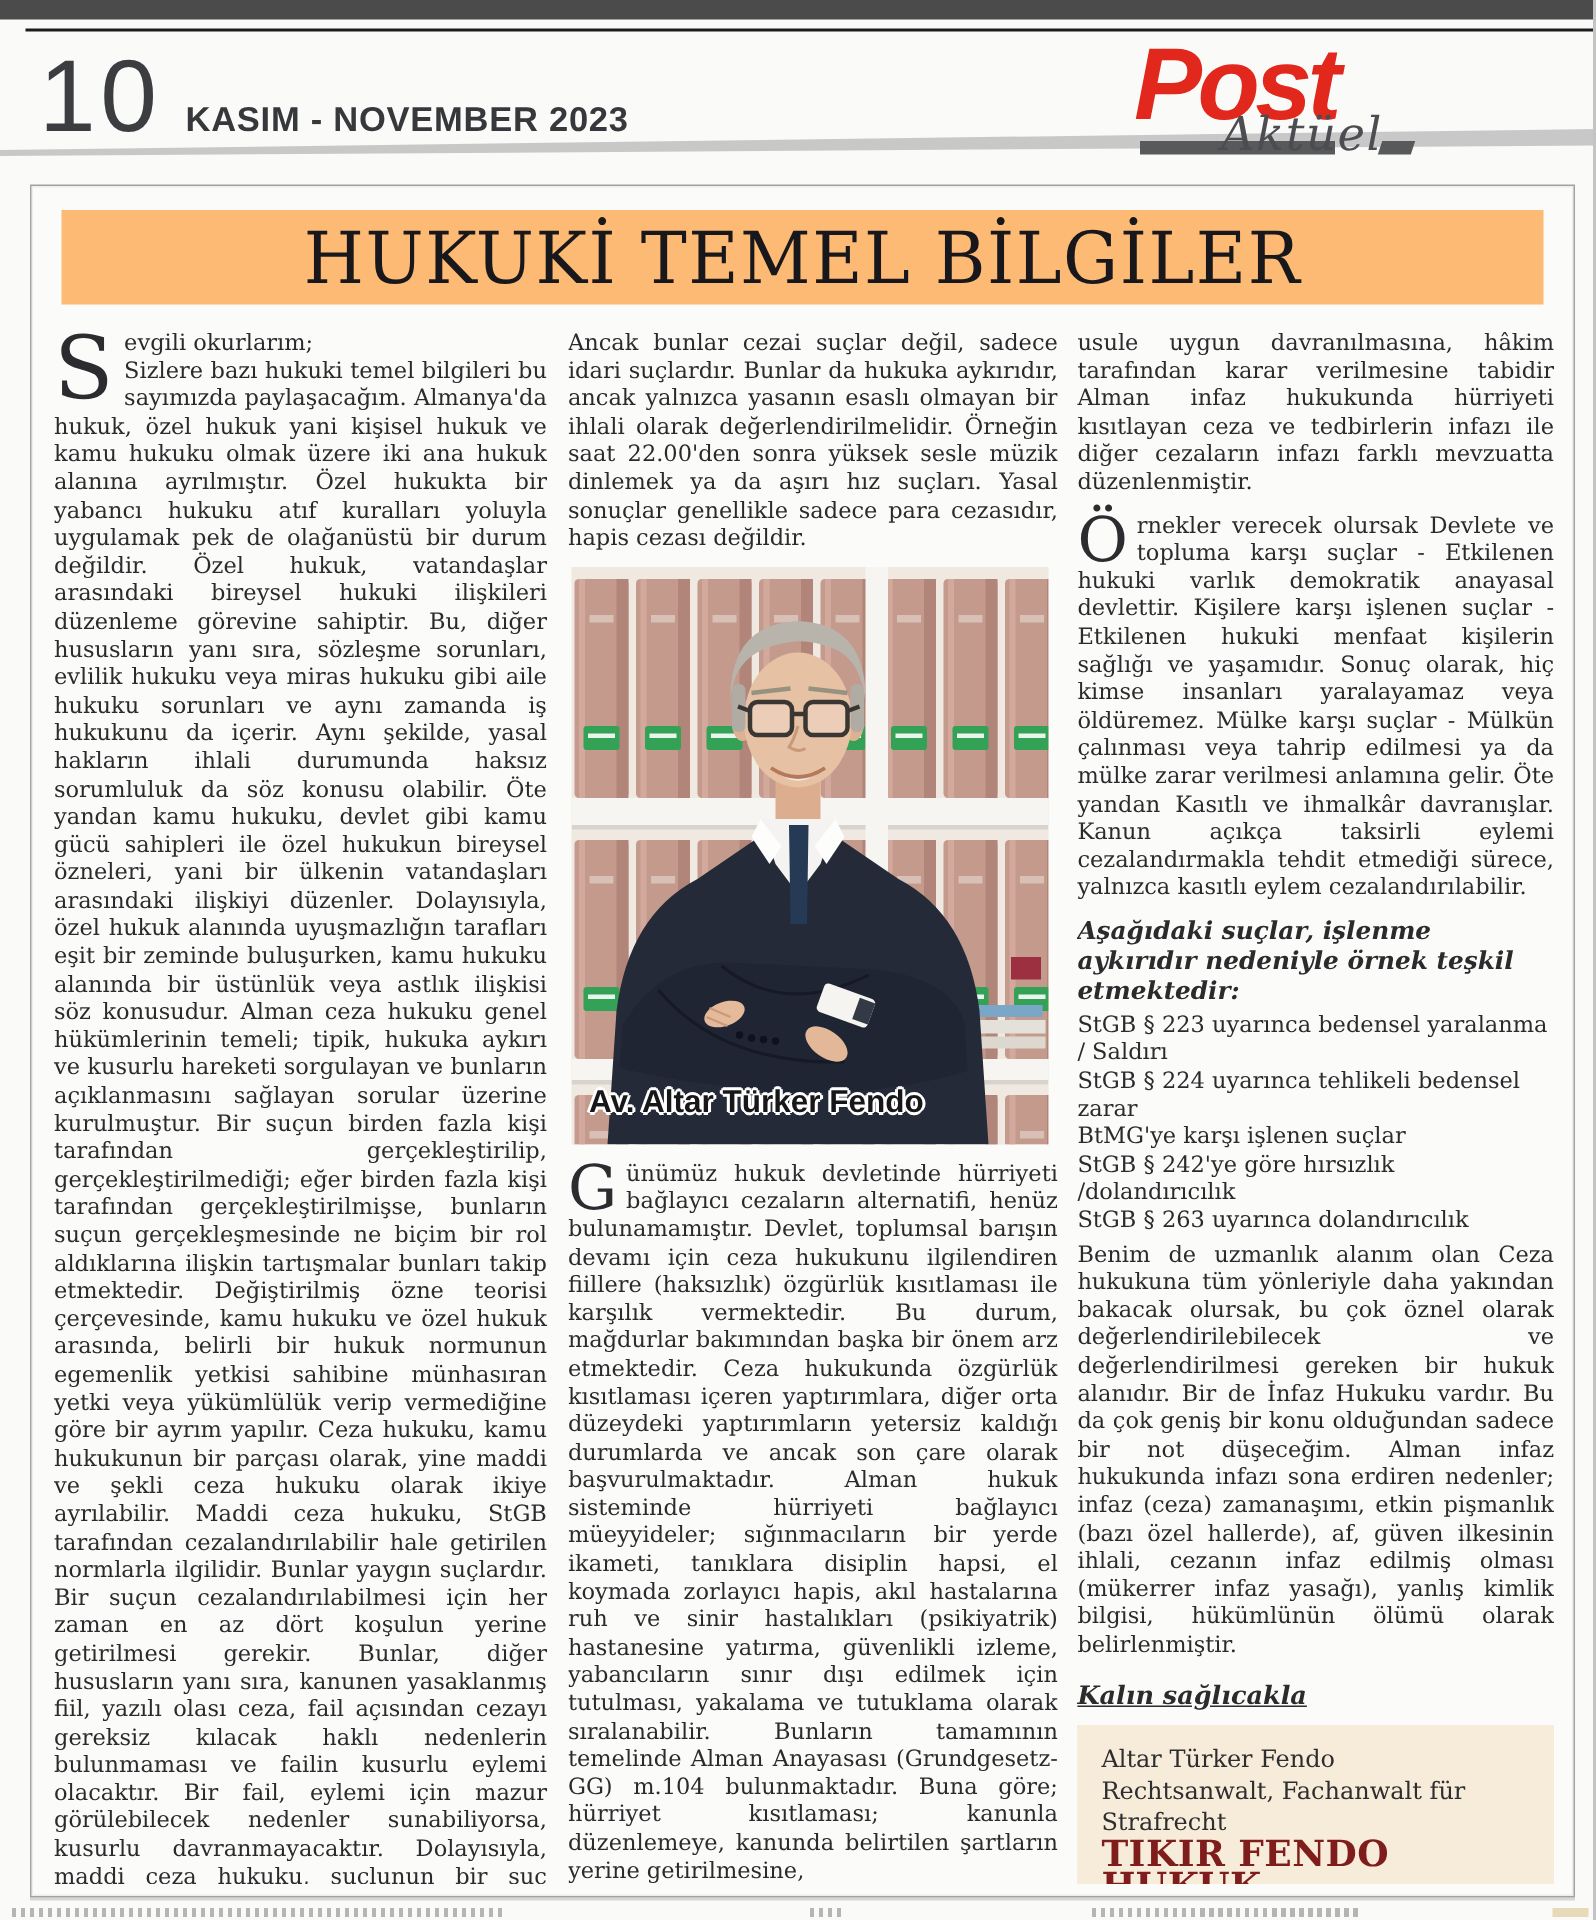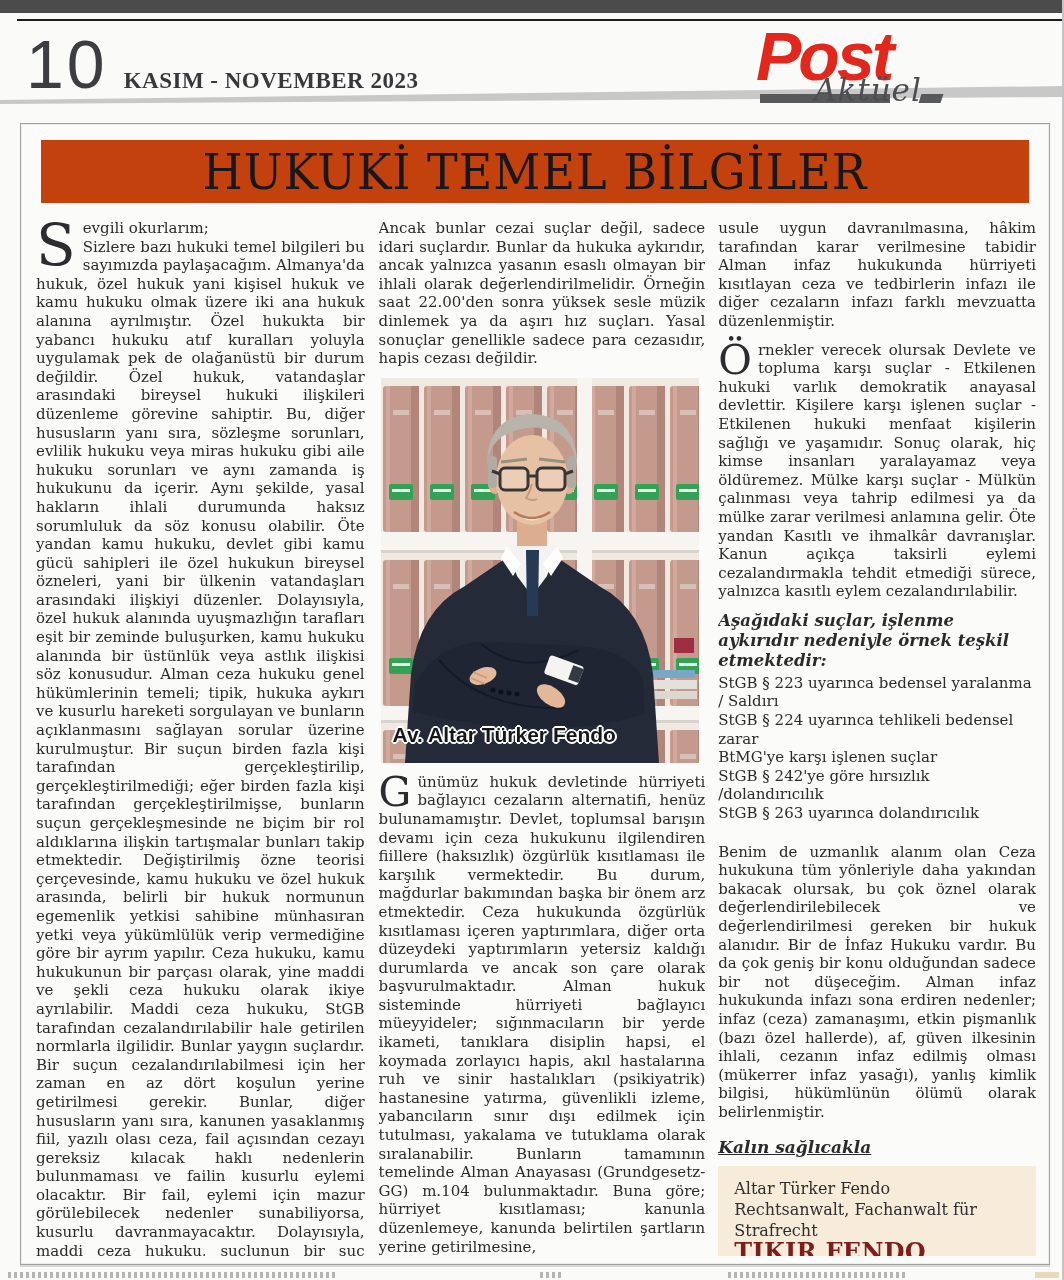--- a/index.html
+++ b/index.html
@@ -5,33 +5,33 @@
   html,body{margin:0;padding:0;}
   body{
     width:1064px;height:1280px;position:relative;overflow:hidden;
     background:#fafaf9;font-family:"DejaVu Serif",serif;
   }
   
   .topbar{position:absolute;top:0;left:0;width:1064px;height:13px;background:#4b4b4b;}
   .header-rule{position:absolute;top:19px;left:17px;right:0;height:2px;background:#1c1c1c;}
   .issue{position:absolute;top:30px;left:26px;display:flex;align-items:baseline;gap:16px;color:#3c3d41;}
   .page-num{font-family:"Liberation Sans",sans-serif;font-weight:300;font-size:68px;line-height:1;letter-spacing:3px;}
-  .issue-date{font-family:Liberation Serif, serif;font-weight:bold;font-size:23px;letter-spacing:.5px;color:#37383c;}
+  .issue-date{font-family:Liberation Sans, sans-serif;font-weight:bold;font-size:23px;letter-spacing:.5px;color:#37383c;}
   .swoosh{position:absolute;top:84px;left:0;width:1064px;height:22px;}
   .logo{position:absolute;top:24px;left:716px;width:210px;height:80px;margin-left:40px;}
   .logo-post{font-family:"Liberation Sans",sans-serif;font-weight:bold;font-style:italic;
     font-size:68px;line-height:.95;color:#e2271c;letter-spacing:-3px;}
   .logo-bar{position:absolute;left:4px;top:70px;width:130px;height:9px;background:#58595b;}
   .logo-bar2{position:absolute;left:164px;top:70px;width:22px;height:9px;background:#58595b;transform:skewX(-18deg);}
   .logo-aktuel{position:absolute;left:58px;top:48px;font-style:italic;font-size:31px;color:#4c4d50;
     font-family:"DejaVu Serif",serif;letter-spacing:1px;}
   
   .frame{position:absolute;top:123px;left:20px;width:1028px;height:1140px;background:#fbfbf9;
     border:1px solid #a2a2a2;box-shadow:0 2px 0 #d7d7d7, inset 0 0 0 1px #ededeb;}
-  .title-box{position:absolute;top:16px;left:20px;width:988px;height:63px;background:#c2410c;
+  .title-box{position:absolute;top:16px;left:20px;width:988px;height:63px;background:#fdba74;
     display:flex;align-items:center;justify-content:center;}
   .title{font-family:"DejaVu Serif",serif;font-size:46px;color:#17171c;letter-spacing:1px;transform:scaleY(1.04);}
   .cols{position:absolute;top:95px;left:15px;width:1000px;bottom:8px;display:flex;overflow:hidden;}
   .col{font-size:15px;line-height:18.6px;color:#2b2b2e;text-align:justify;overflow:hidden;}
   .col1{width:333px;margin-right:14px;}
   .col2{width:331px;margin-right:13px;}
   .col3{width:322px;}
   .para{margin:0 0 10px 0;}
   .lead-line{display:block;}
   .dropcap{float:left;font-size:58px;line-height:44px;padding:4px 7px 0 0;color:#2b2b30;}
@@ -189,21 +189,21 @@
           <span>rnekler verecek olursak Devlete ve topluma karşı suçlar - Etkilenen hukuki varlık demokratik anayasal devlettir. Kişilere karşı işlenen suçlar - Etkilenen hukuki menfaat kişilerin sağlığı ve yaşamıdır. Sonuç olarak, hiç kimse insanları yaralayamaz veya öldüremez. Mülke karşı suçlar - Mülkün çalınması veya tahrip edilmesi ya da mülke zarar verilmesi anlamına gelir. Öte yandan Kasıtlı ve ihmalkâr davranışlar. Kanun açıkça taksirli eylemi cezalandırmakla tehdit etmediği sürece, yalnızca kasıtlı eylem cezalandırılabilir.</span>
         </div>
         <div class="h3">Aşağıdaki suçlar, işlenme aykırıdır nedeniyle örnek teşkil etmektedir:</div>
         <div>
           <div class="offense">StGB § 223 uyarınca bedensel yaralanma / Saldırı</div>
           <div class="offense">StGB § 224 uyarınca tehlikeli bedensel zarar</div>
           <div class="offense">BtMG'ye karşı işlenen suçlar</div>
           <div class="offense">StGB § 242'ye göre hırsızlık /dolandırıcılık</div>
           <div class="offense">StGB § 263 uyarınca dolandırıcılık</div>
         </div>
-        <div class="para" style="margin-top:20px;">
+        <div class="para" style="margin-top:4px;">
           <span>Benim de uzmanlık alanım olan Ceza hukukuna tüm yönleriyle daha yakından bakacak olursak, bu çok öznel olarak değerlendirilebilecek ve değerlendirilmesi gereken bir hukuk alanıdır. Bir de İnfaz Hukuku vardır. Bu da çok geniş bir konu olduğundan sadece bir not düşeceğim. Alman infaz hukukunda infazı sona erdiren nedenler; infaz (ceza) zamanaşımı, etkin pişmanlık (bazı özel hallerde), af, güven ilkesinin ihlali, cezanın infaz edilmiş olması (mükerrer infaz yasağı), yanlış kimlik bilgisi, hükümlünün ölümü olarak belirlenmiştir.</span>
         </div>
         <div class="signoff">Kalın sağlıcakla</div>
 
         <div class="contact">
           <div>Altar Türker Fendo</div>
           <div>Rechtsanwalt, Fachanwalt für Strafrecht</div>
           <div class="strong">TIKIR FENDO HUKUK</div>
           <div class="strong">STUTTGART – HEILBRONN</div>
 

